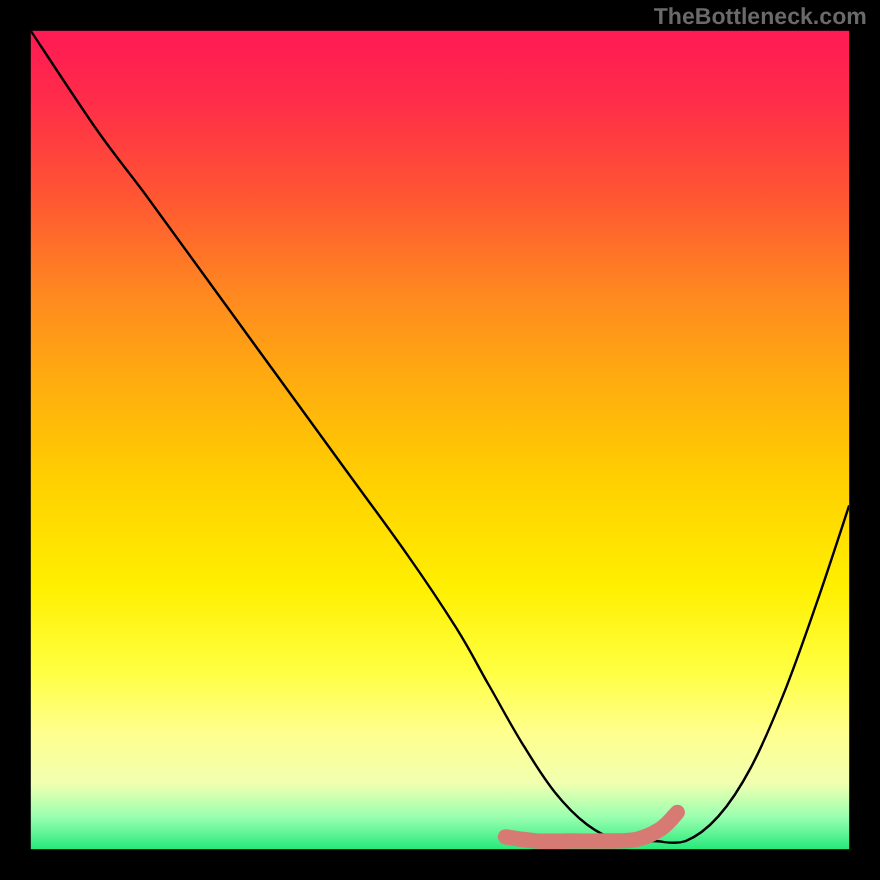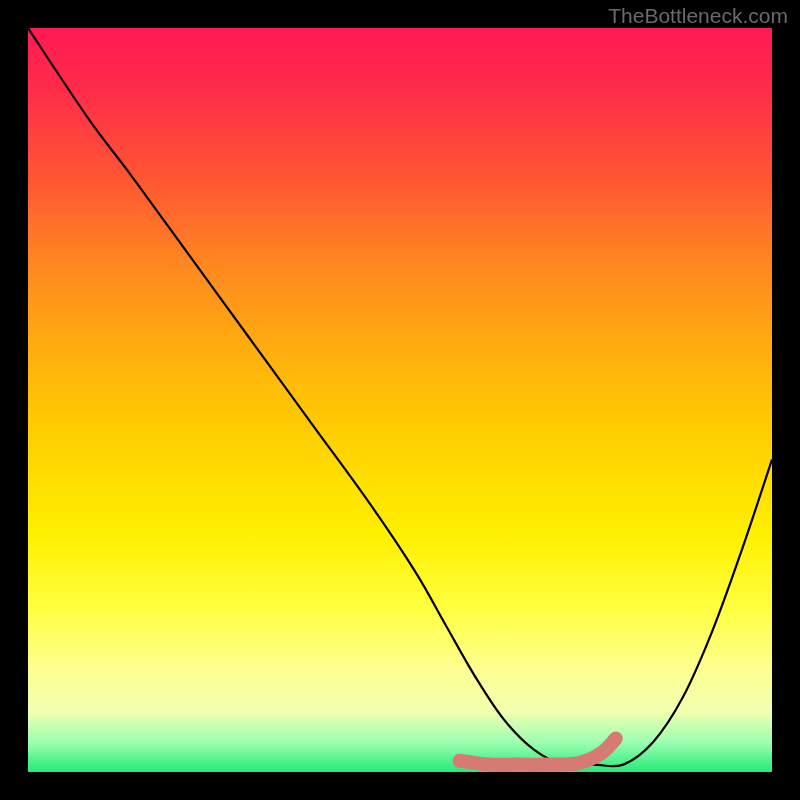--- a/index.html
+++ b/index.html
@@ -9,21 +9,21 @@
     background: #000;
     position: relative;
     font-family: Arial, sans-serif;
   }
   .watermark {
     position: absolute;
     top: 4px;
     right: 12px;
     color: #6a6a6a;
     font-size: 21px;
-    font-weight: 400;
+    font-weight: 700;
     z-index: 10;
   }
   .chart-area {
     position: absolute;
     left: 28px;
     top: 28px;
     width: 744px;
     height: 744px;
   }
   .gradient-bg {

